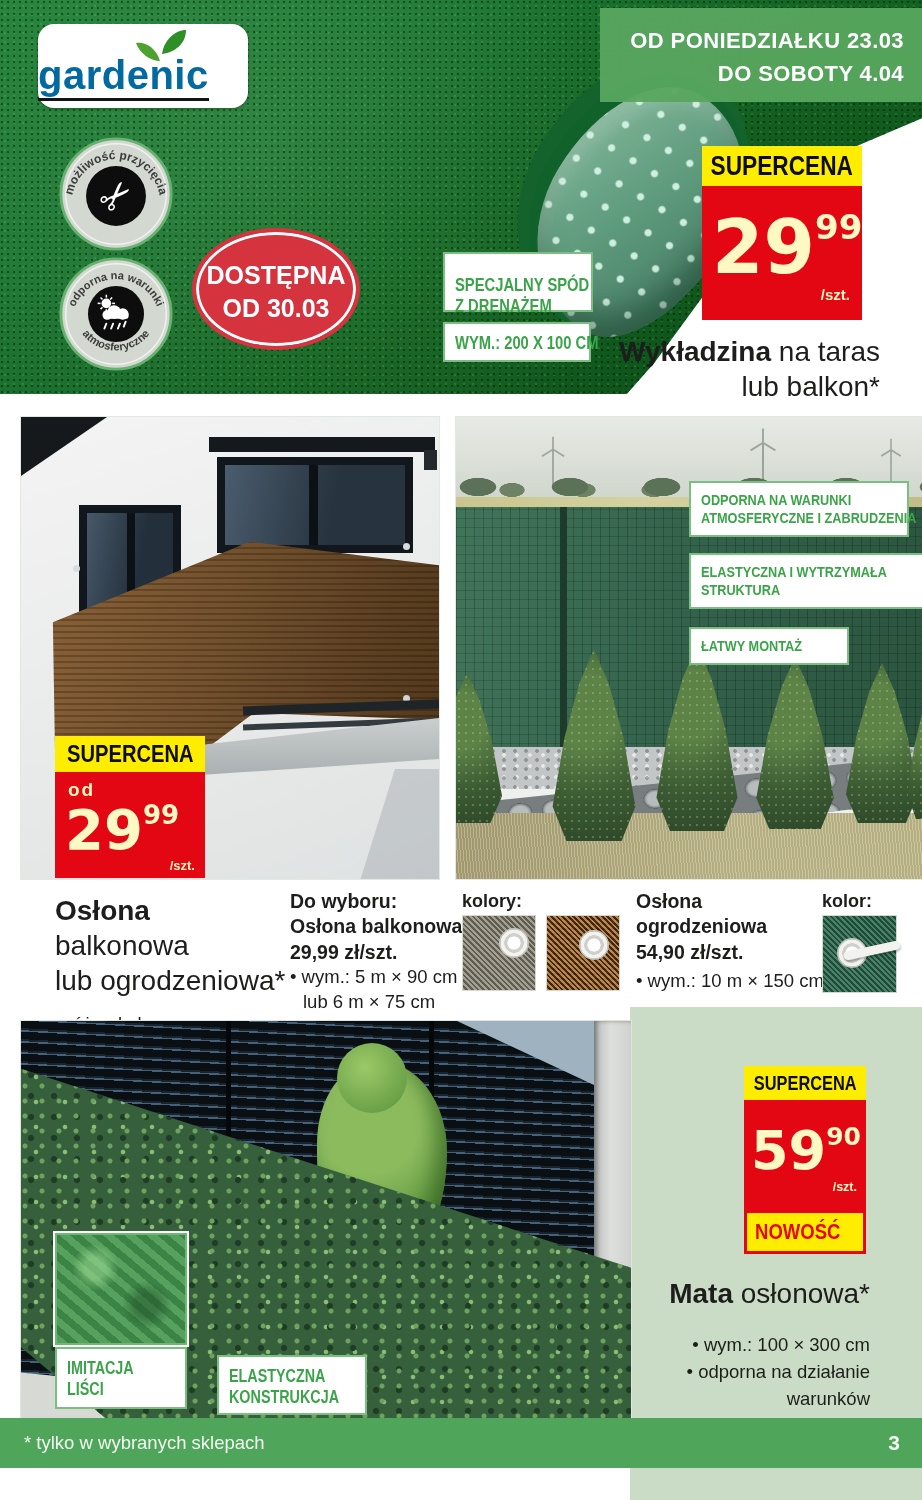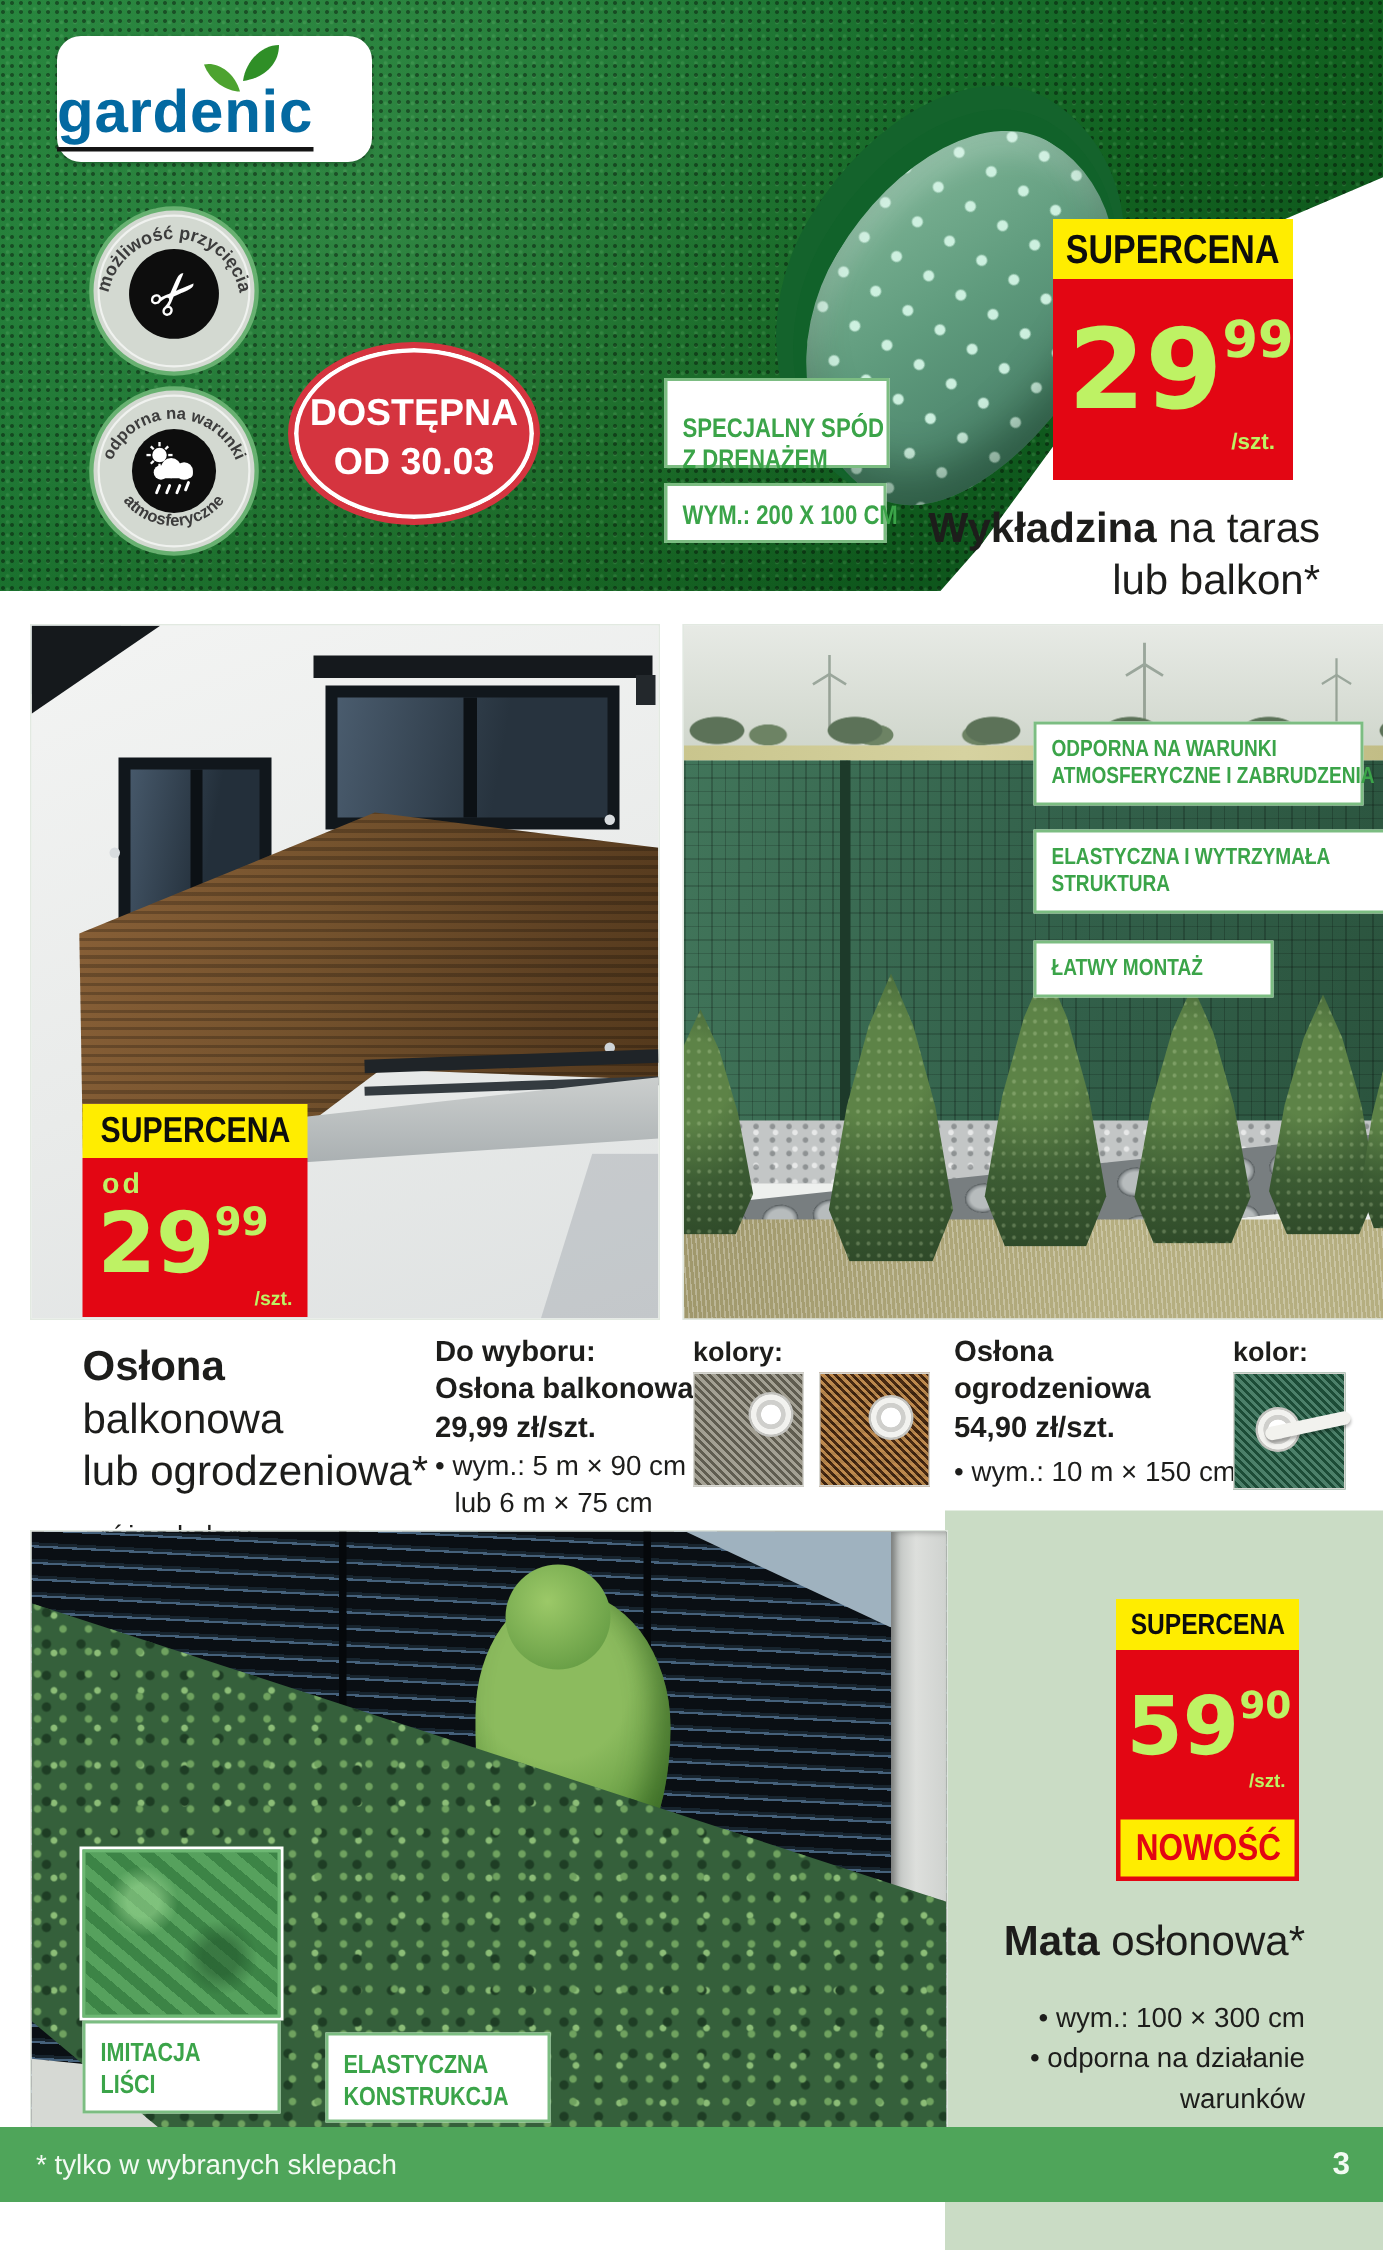--- a/index.html
+++ b/index.html
@@ -44,38 +44,38 @@
   .oval{left:192px;top:228px;width:168px;height:122px;border-radius:50%;background:#d5343f;
         border:4px solid #d5343f;box-shadow:inset 0 0 0 3px #ffffff;box-sizing:border-box;
         color:#fff;font-weight:800;font-size:25px;text-align:center;padding-top:27px;line-height:1.3}
 
   .fbox{background:#fff;border:2px solid #7cbd82;color:#3ba449;font-weight:800;box-sizing:border-box}
   .fbox .ln{display:block;line-height:1.18}
 
   
   .sc{display:flex;flex-direction:column;box-sizing:border-box}
   .sc-y{background:#ffed00;display:flex;align-items:center;justify-content:center;color:#0d0d0d;font-weight:800}
-  .sc-r{background:#e30613;flex:1;position:relative;color:#bef264}
+  .sc-r{background:#e30613;flex:1;position:relative;color:#fef9c3}
   .prow{position:absolute;white-space:nowrap;line-height:1}
   .pi,.pd{font-family:"DejaVu Sans",sans-serif;font-weight:800}
   .pd{vertical-align:top}
   .unit{position:absolute;font-weight:700}
   .od{position:absolute;left:13px;top:7px;font-weight:800;letter-spacing:2px}
 
   .h1{font-size:28px;line-height:1.25}
   .b{font-weight:800}
   .blist{font-size:18.5px;line-height:1.35}
   .bold19{font-weight:800;font-size:19.5px;line-height:1.3}
 
   .swatch{position:absolute;border:1px solid #d7d7d2;box-sizing:border-box}
   .grommet{position:absolute;width:30px;height:30px;border-radius:50%;
     background:radial-gradient(circle,#ffffff 0 30%,#cfcfcc 32% 45%,#f2f2ef 47% 62%,#c4c4c0 64% 74%,rgba(0,0,0,.25) 76% 80%,transparent 82%)}
 
-  .nowosc{background:#ffed00;border:3px solid #e30613;color:#e30613;display:flex;align-items:center;justify-content:flex-end;
-          font-weight:800;font-size:25px;box-sizing:border-box}
+  .nowosc{background:#ffed00;border:3px solid #e30613;color:#e30613;display:flex;align-items:center;justify-content:flex-start;
+          font-weight:800;font-size:22px;box-sizing:border-box}
 
   .panel{left:630px;top:1007px;width:292px;height:493px;background:#cadcc5}
 
   .footer{left:0;top:1418px;width:922px;height:50px;background:#4fa55a;color:#f2faf2;z-index:9}
   .footer .note{position:absolute;left:24px;top:0;line-height:50px;font-size:18.5px}
   .footer .pno{position:absolute;right:22px;top:0;line-height:50px;font-size:21px;font-weight:800}
 
   
   .fence-mesh{background-image:
       repeating-linear-gradient(90deg, rgba(0,0,0,.20) 0 1px, transparent 1px 9px),
@@ -102,20 +102,24 @@
       repeating-linear-gradient(40deg,#56a15d 0 7px,#3c8446 7px 14px)}
 </style>
 </head>
 <body>
 
 <div id="page">
 
   <div class="abs grass"></div>
   <div class="abs roll"></div>
 
+  <div class="abs date-banner">
+    <div>OD PONIEDZIAŁKU 23.03</div>
+    <div>DO SOBOTY 4.04</div>
+  </div>
 
   <div class="abs logo">
     <svg class="abs" style="left:96px;top:3px" width="56" height="36" viewBox="0 0 56 36">
       <path d="M26 34 C 22 20, 10 14, 2 16 C 6 27, 17 34, 26 34 Z" fill="#4da32f"></path>
       <path d="M28 27 C 30 13, 41 3, 52 3 C 52 16, 42 25, 28 27 Z" fill="#2f8f27"></path>
     </svg>
     <div class="logo-text">
       <span>gardenic</span>
     </div>
   </div>

